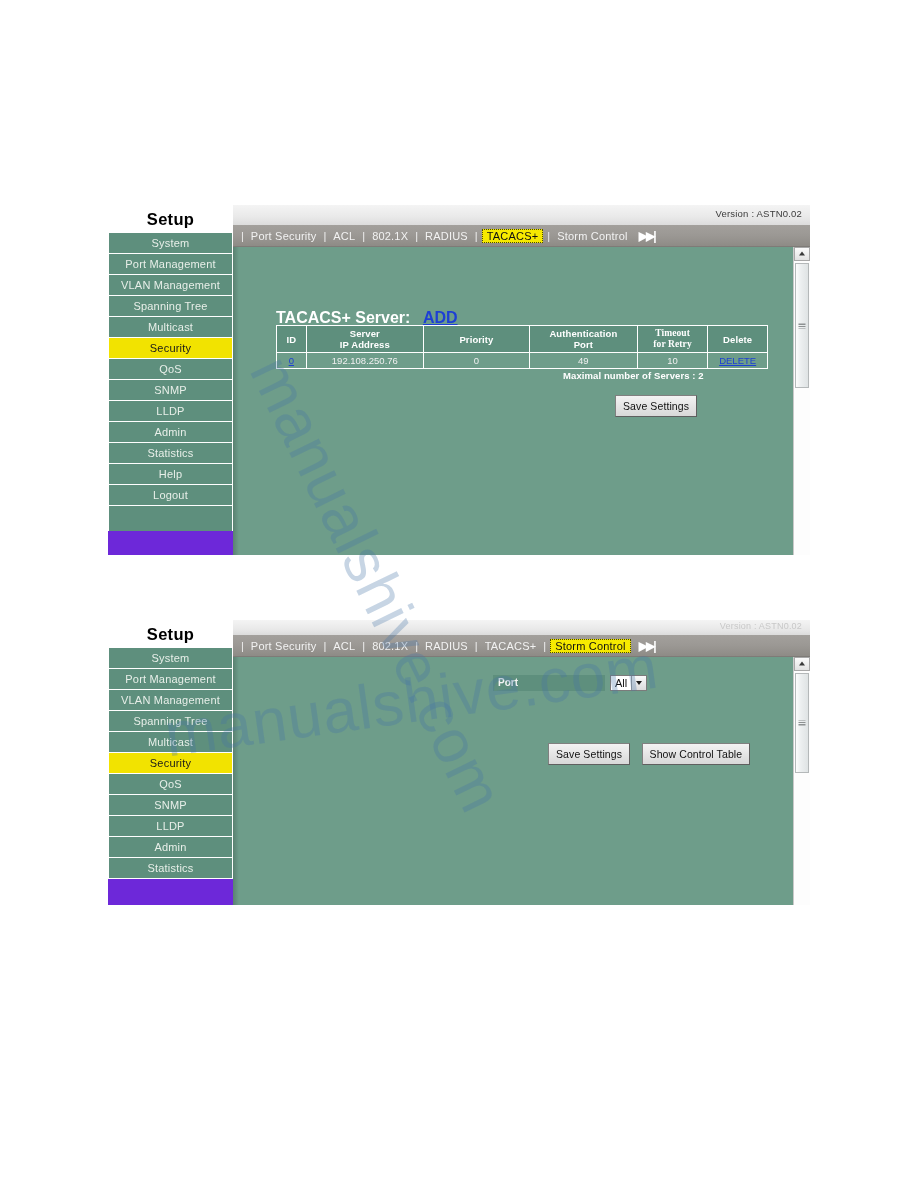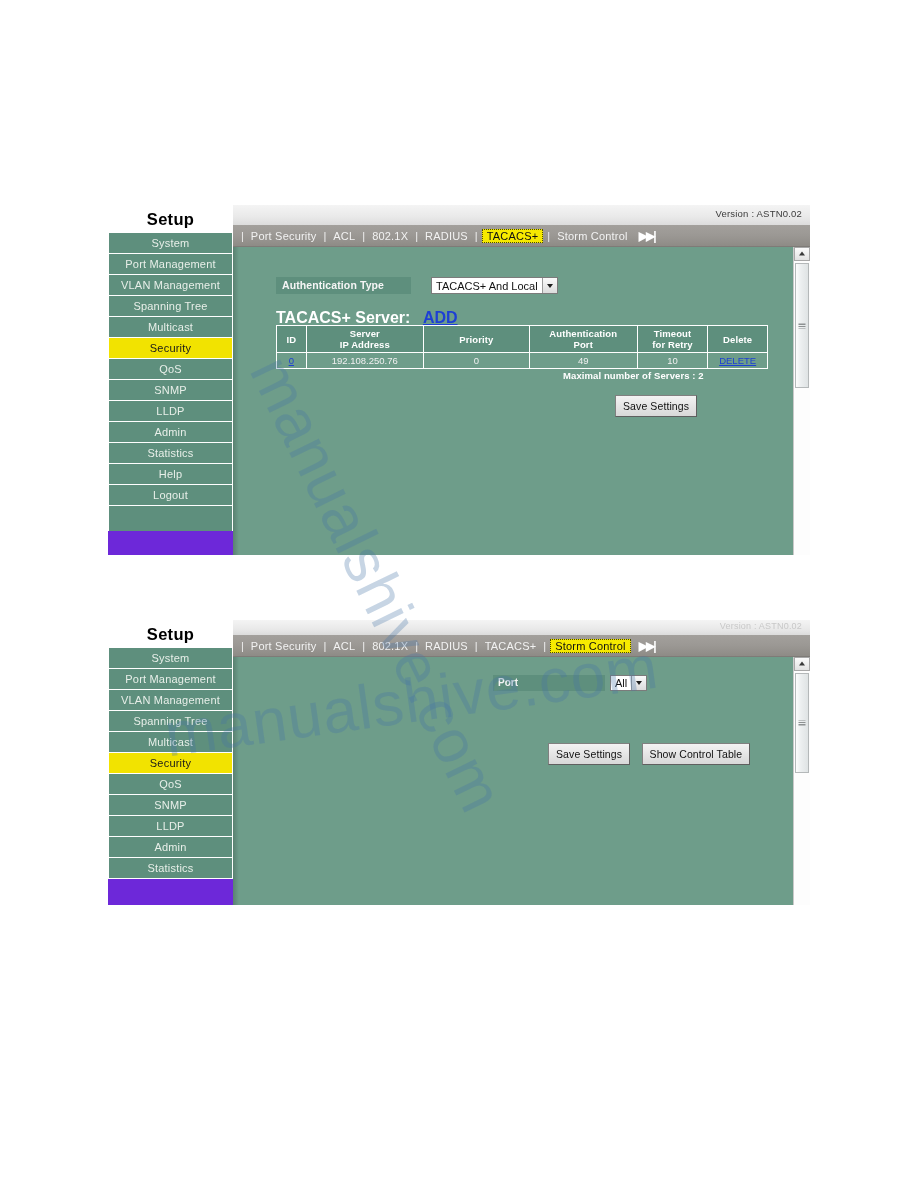--- a/index.html
+++ b/index.html
@@ -363,21 +363,21 @@
     padding: 0 2px;
   }
   .srv-table td a {
     color: #1d3fd4;
     text-decoration: underline;
   }
   .col-id     { width: 30px; }
   .col-ip     { width: 120px; }
   .col-prio   { width: 110px; }
   .col-port   { width: 110px; }
-  .col-to     { width: 72px; }
+  .col-to     { width: 72px; font-family: Liberation Serif, serif; }
   .col-del    { width: 60px; }
 
   .maxnote {
     position: absolute;
     left: 330px;
     top: 123px;
     font-size: 9.5px;
     font-weight: bold;
     color: #ffffff;
     letter-spacing: .1px;
@@ -483,27 +483,20 @@
       <span class="tab active">TACACS+</span>
       <span class="tab-sep">|</span>
       <span class="tab">Storm Control</span>
       <span class="tab-next">▶▶|</span>
     </div>
 
     <div class="scrollwrap">
       <div class="formarea">
         <div class="shadow-edge"></div>
 
-        <div class="auth-row">
-          <div class="auth-label">Authentication Type</div>
-          <div class="sel auth-sel">
-            <span class="selval">TACACS+ And Local</span>
-            <span class="arrow"></span>
-          </div>
-        </div>
 
         <div class="srv-line">
           <span>TACACS+ Server:</span>
           <span class="addlink">ADD</span>
         </div>
 
         <table class="srv-table">
           <thead>
             <tr>
               <th class="col-id">ID</th>

